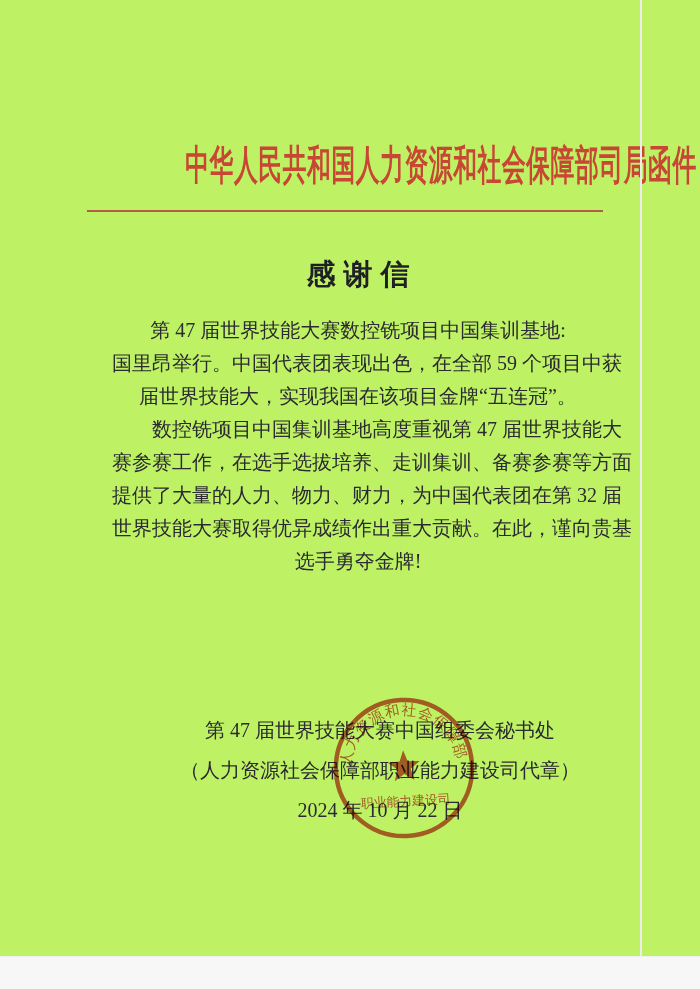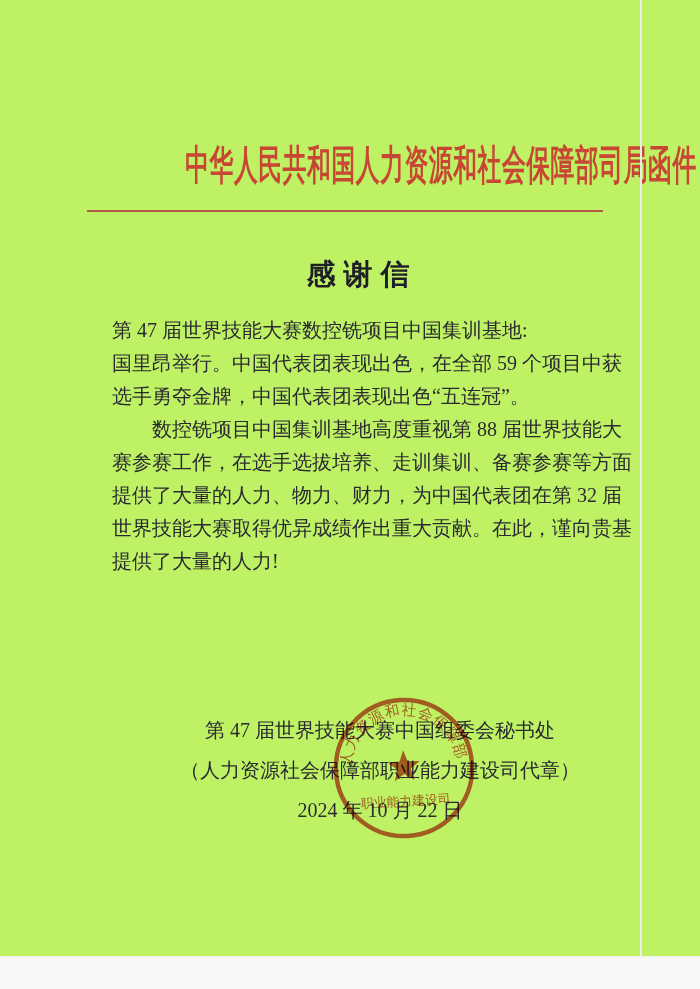--- a/index.html
+++ b/index.html
@@ -27,21 +27,21 @@
   .doc-title {
     position:absolute; top:247px; left:0; width:700px; margin:8px;
     text-align:center; font-size:29px; font-weight:bold;
     letter-spacing:8px; padding-left:8px; box-sizing:border-box;
     color:#1f1f26;
   }
   .body {
     position:absolute; top:314px; left:112px; width:492px;
     font-size:20px;
   }
-  .body-line { height:33px; line-height:33px; white-space:nowrap; }
+  .body-line { height:33px; line-height:33px; white-space:nowrap;text-align:center; }
   .body-line.indent { padding-left:40px; }
   .signature {
     position:absolute; top:710px; left:30px; width:700px;
     text-align:center; font-size:20px;
   }
   .sig-line { height:40px; line-height:40px; }
   .seal {
     position:absolute; left:330px; top:694px; width:148px; height:148px;
     mix-blend-mode:multiply; opacity:0.88;
     transform:rotate(-3deg);
@@ -74,26 +74,26 @@
     <span class="letterhead-text">中华人民共和国人力资源和社会保障部司局函件</span>
   </div>
 
   <div class="red-rule"></div>
 
   <h1 class="doc-title">感谢信</h1>
 
   <div class="body" id="body-lines">
       <div class="body-line">第 47 届世界技能大赛数控铣项目中国集训基地:</div>
       <div class="body-line">国里昂举行。中国代表团表现出色，在全部 59 个项目中获</div>
-      <div class="body-line">选手勇夺金牌，中国代表团表现出色“五连冠”。</div>
-      <div class="body-line indent">数控铣项目中国集训基地高度重视第 88 届世界技能大</div>
+      <div class="body-line">届世界技能大，实现我国在该项目金牌“五连冠”。</div>
+      <div class="body-line indent">数控铣项目中国集训基地高度重视第 47 届世界技能大</div>
       <div class="body-line">赛参赛工作，在选手选拔培养、走训集训、备赛参赛等方面</div>
       <div class="body-line">提供了大量的人力、物力、财力，为中国代表团在第 32 届</div>
       <div class="body-line">世界技能大赛取得优异成绩作出重大贡献。在此，谨向贵基</div>
-      <div class="body-line">提供了大量的人力!</div>
+      <div class="body-line">选手勇夺金牌!</div>
     </div>
 
   <div class="signature">
     <div class="sig-line">第 47 届世界技能大赛中国组委会秘书处</div>
     <div class="sig-line">（人力资源社会保障部职业能力建设司代章）</div>
     <div class="sig-line">2024 年 10 月 22 日</div>
   </div>
 
   <svg class="seal" viewBox="0 0 150 150" xmlns="http://www.w3.org/2000/svg">
     <circle class="seal-ring" cx="75" cy="75" r="69"></circle>

